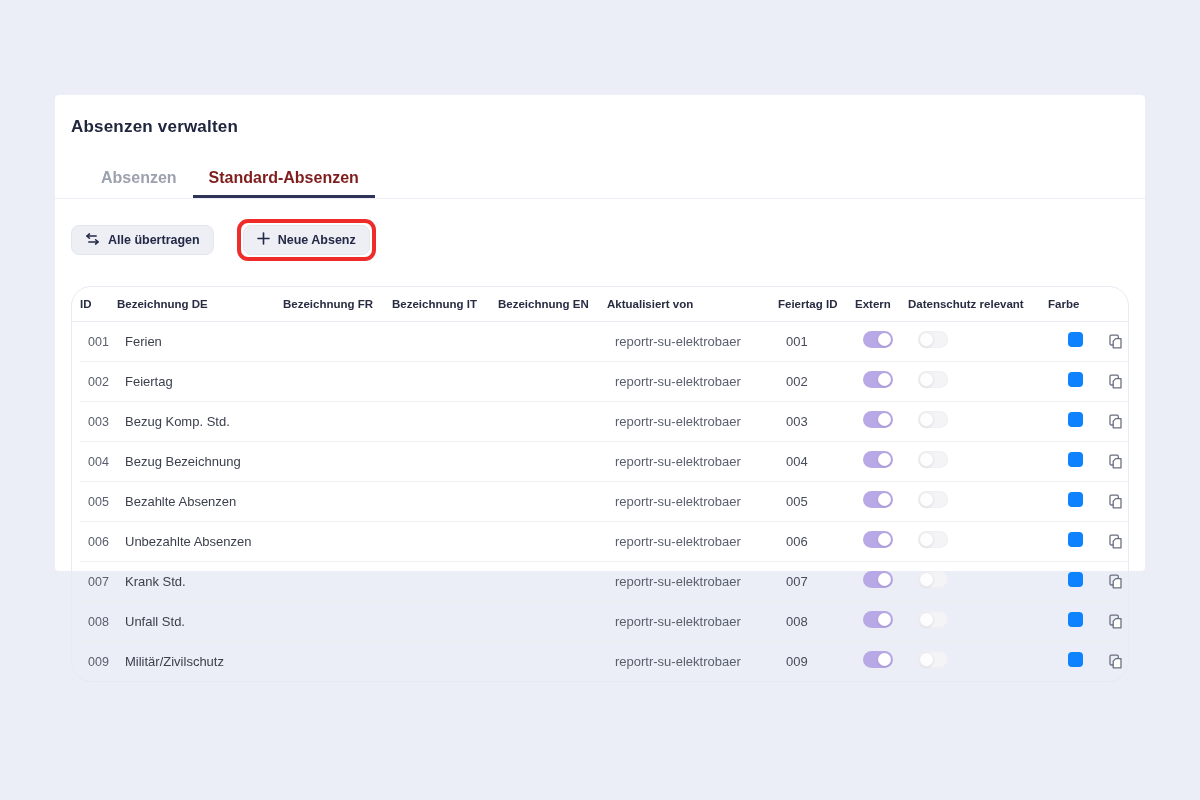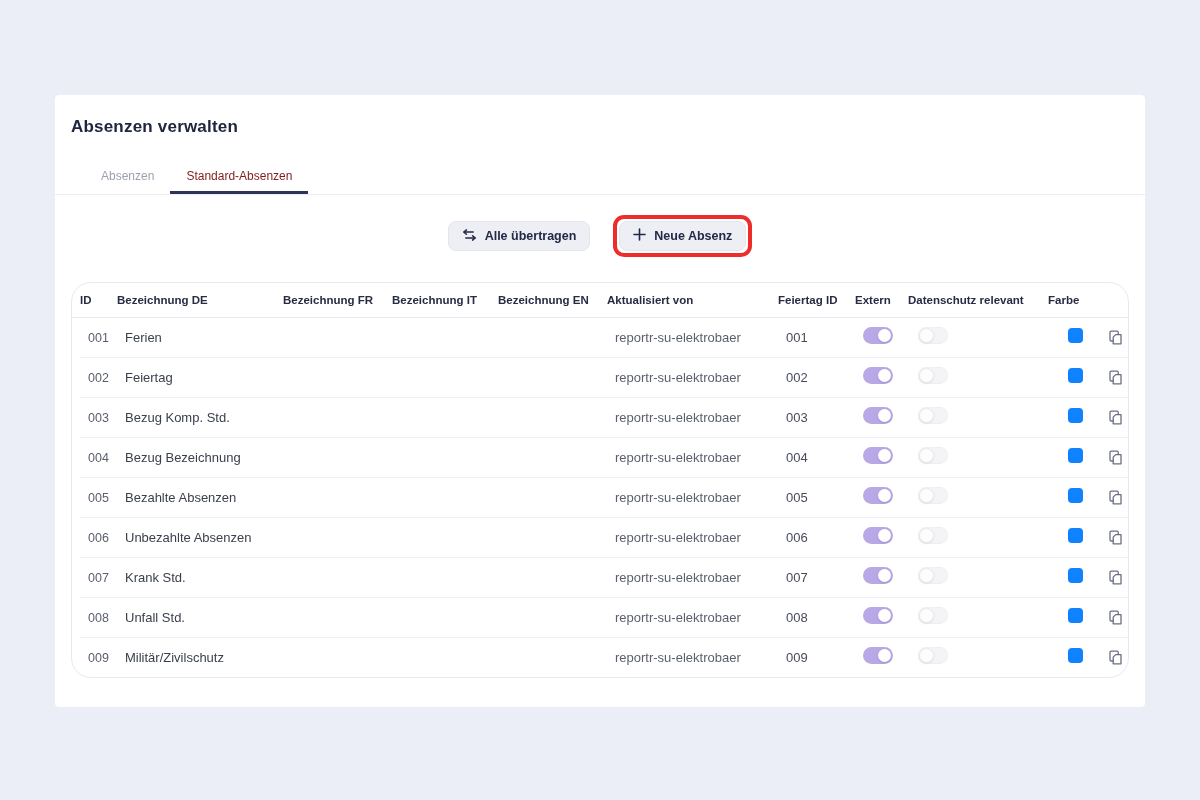--- a/index.html
+++ b/index.html
@@ -5,42 +5,42 @@
   html,body{margin:0;padding:0;}
   body{
     width:1200px;height:800px;
     background:#ebeef6;
     font-family:"Liberation Sans", sans-serif;
     position:relative;
     -webkit-font-smoothing:antialiased;
   }
   .card{
     position:absolute;left:55px;top:95px;
-    width:1090px;height:612px;
+    width:1090px;height:476px;
     background:#ffffff;border-radius:4px;
     box-sizing:border-box;
   }
   .page-title{
     margin:22px 16px 0 16px;
     font-size:17px;font-weight:700;color:#20263e;letter-spacing:.2px;
   }
   
   .tabs{
     display:flex;margin-top:22px;padding-left:30px;
     border-bottom:1px solid #eceef3;
   }
   .tab{
     padding:10px 16px 11px 16px;
-    font-size:12px;font-weight:400;color:#9ba1ae;
+    font-size:16px;font-weight:700;color:#9ba1ae;
     cursor:pointer;white-space:nowrap;
   }
   .tab.active{color:#7f1d1d;box-shadow:inset 0 -3px 0 var(--tab-accent,#2e3458);}
   
   .toolbar{
-    display:flex;justify-content:center;align-items:center;
+    display:flex;justify-content:flex-start;align-items:center;
     margin:20px 16px 0 16px;
   }
   .btn{
     display:inline-flex;align-items:center;gap:8px;
     height:30px;padding:0 13px;
     background:#edeff4;border:1px solid #e3e6ec;border-radius:8px;
     font-size:12.5px;font-weight:700;color:#232946;
     cursor:pointer;white-space:nowrap;box-sizing:border-box;
   }
   .annotation-ring{

